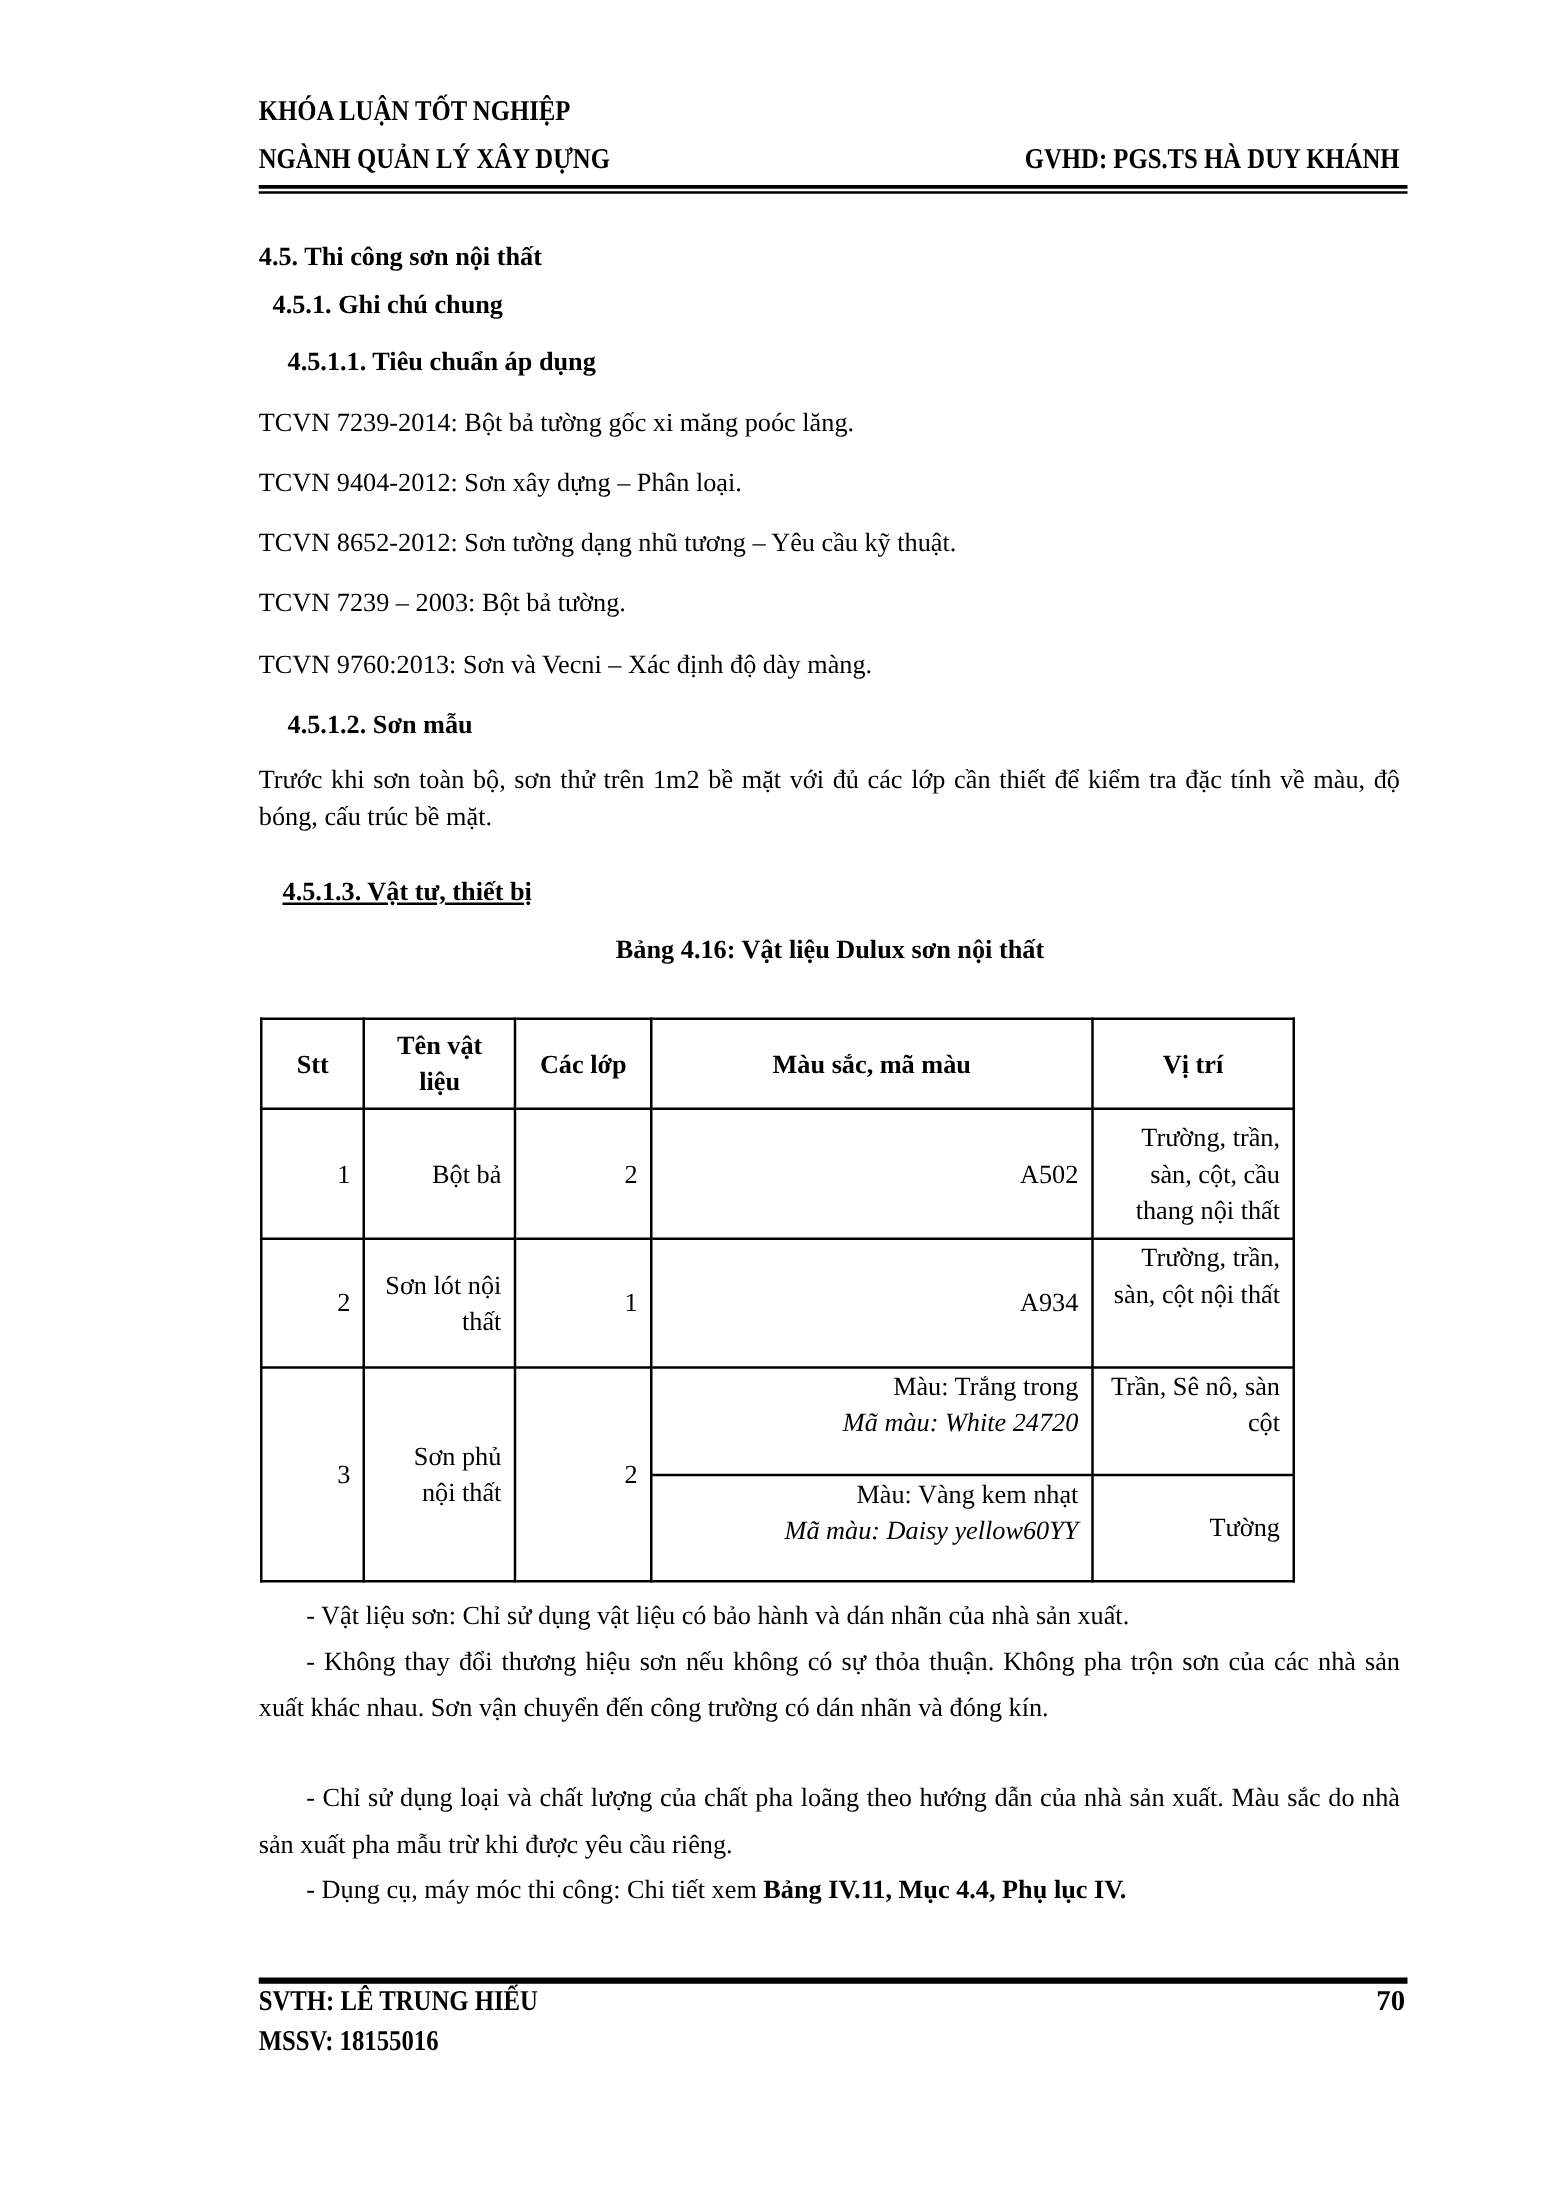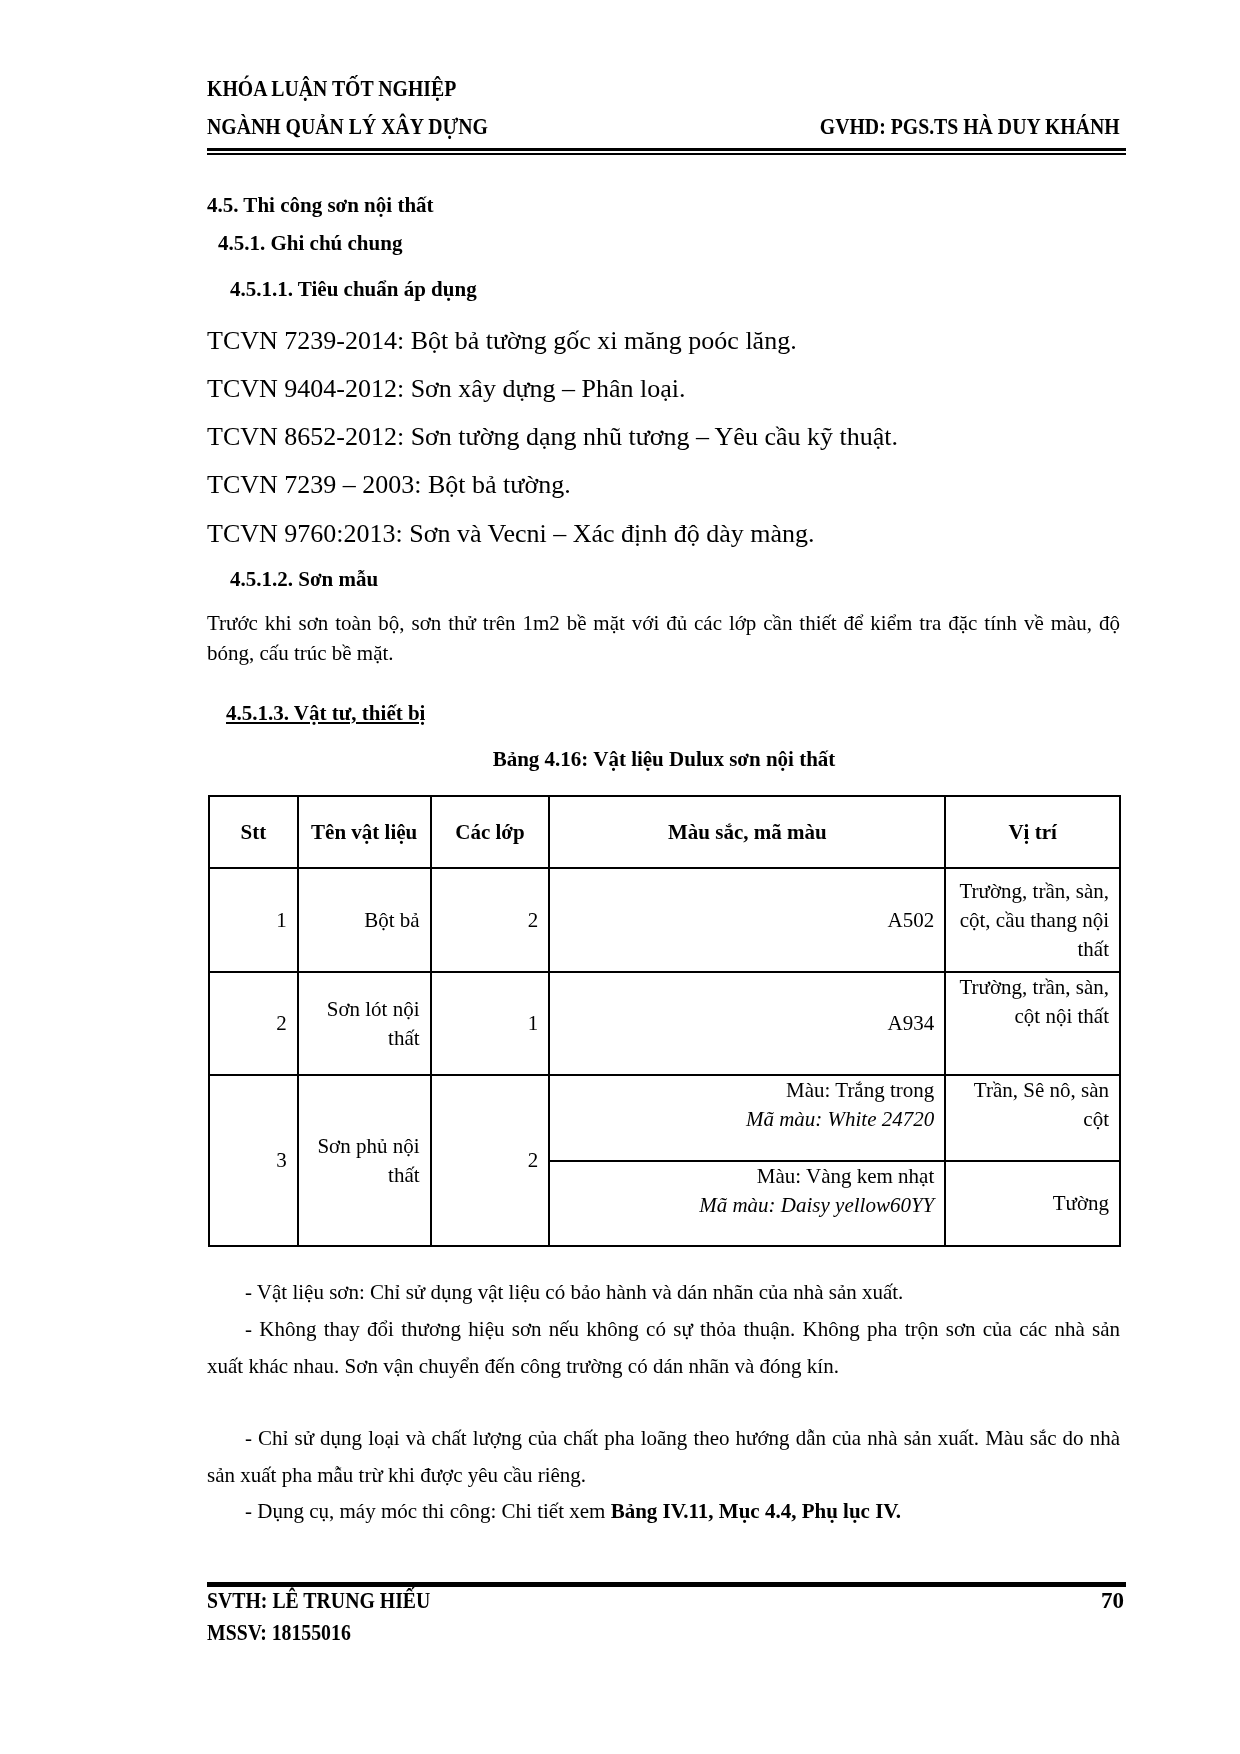--- a/index.html
+++ b/index.html
@@ -2,24 +2,24 @@
 <html><head>
 <meta charset="utf-8">
 <style>
   html, body { margin:0; padding:0; background:#ffffff; }
   body { width:1240px; height:1754px; position:relative; overflow:hidden;
          font-family:"Liberation Serif","DejaVu Serif",serif; color:#000; }
   .abs { position:absolute; white-space:nowrap; }
   .hdr { font-weight:bold; font-size:23px; transform:scaleX(0.86); transform-origin:left top; letter-spacing:0; }
   .rule-thick { position:absolute; background:#000; }
   .h1 { font-weight:bold; font-size:21px; }
-  .body { font-size:26px; }
+  .body { font-size:21px; }
   .p { position:absolute; left:207px; width:913px; font-size:21px; line-height:36.5px; text-align:justify; }
   .caption { font-weight:bold; font-size:21px; }
-  table.mat { position:absolute; left:208px; top:795px; width:913px; border-collapse:collapse; font-size:21px; }
+  table.mat { position:absolute; left:208px; top:814px; width:828px; border-collapse:collapse; font-size:21px; }
   table.mat td, table.mat th { border:2.5px solid #000; padding:0 10px; vertical-align:middle; line-height:29px;text-align:right; }
   table.mat th { font-weight:bold; text-align:center; height:70px; }
   .c { text-align:center; }
   .l { text-align:left; }
   .it { font-style:italic; }
   .foot { font-weight:bold; font-size:23px; }
 </style>
 </head>
 <body>
 

